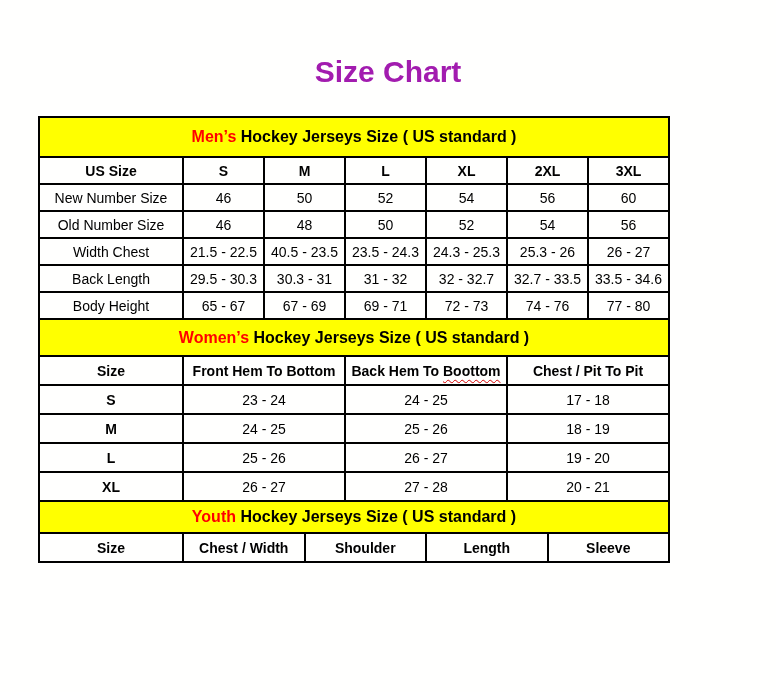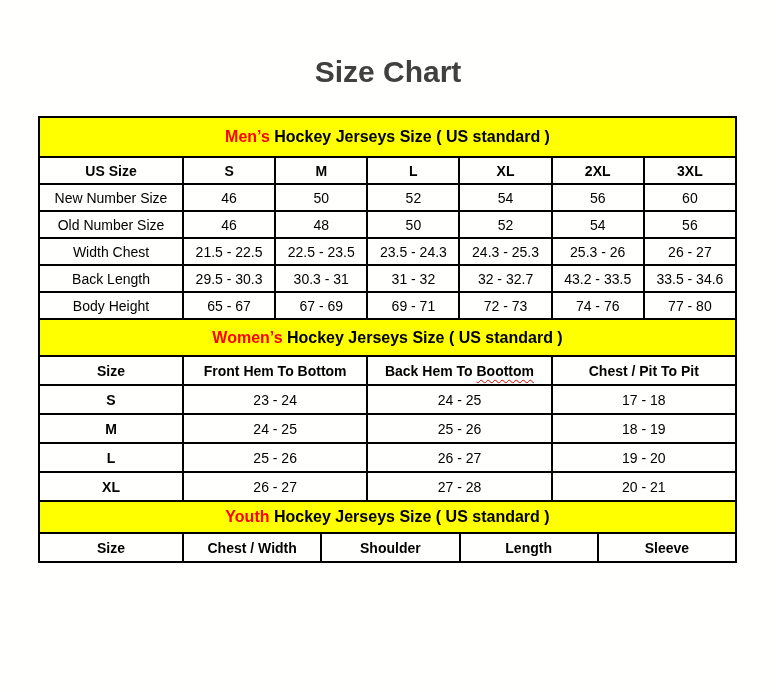--- a/index.html
+++ b/index.html
@@ -22,21 +22,21 @@
     font-size:30px;
     line-height:36px;
     font-weight:bold;
     color:var(--title-blue);
     letter-spacing:0px;
   }
   .chart{ margin:26px 38px 0 38px; }
   table{
     border-collapse:collapse;
     table-layout:fixed;
-    width:699px;
+    width:632px;
   }
   table.women-table, table.youth-table{ margin-top:-2px; }
   td,th{
     border:2px solid var(--border-col);
     text-align:center;
     vertical-align:middle;
     font-size:14px;
     padding:0 2px;
     white-space:nowrap;
     overflow:hidden;
@@ -62,21 +62,21 @@
     text-decoration-style:wavy;
     text-decoration-color:#D40000;
     text-decoration-thickness:1px;
     text-underline-offset:3px;
   }
 </style>
 </head>
 <body>
 
 <div class="page">
-  <h1 class="title" style="color: #404040;">Size Chart</h1>
+  <h1 class="title" style="color: #a21caf;">Size Chart</h1>
 
   <div class="chart">
 
     <table class="men-table">
       <colgroup>
           <col class="c-label">
           <col span="6">
         </colgroup>
       <tbody>
           <tr class="band-row">
@@ -105,33 +105,33 @@
             <td class="value-cell">46</td>
             <td class="value-cell">48</td>
             <td class="value-cell">50</td>
             <td class="value-cell">52</td>
             <td class="value-cell">54</td>
             <td class="value-cell">56</td>
           </tr>
           <tr class="data-row">
             <td class="row-label">Width Chest</td>
             <td class="value-cell">21.5 - 22.5</td>
-            <td class="value-cell">22.5 - 23.5</td>
+            <td class="value-cell">40.5 - 23.5</td>
             <td class="value-cell">23.5 - 24.3</td>
             <td class="value-cell">24.3 - 25.3</td>
             <td class="value-cell">25.3 - 26</td>
             <td class="value-cell">26 - 27</td>
           </tr>
           <tr class="data-row">
             <td class="row-label">Back Length</td>
             <td class="value-cell">29.5 - 30.3</td>
             <td class="value-cell">30.3 - 31</td>
             <td class="value-cell">31 - 32</td>
             <td class="value-cell">32 - 32.7</td>
-            <td class="value-cell">43.2 - 33.5</td>
+            <td class="value-cell">32.7 - 33.5</td>
             <td class="value-cell">33.5 - 34.6</td>
           </tr>
           <tr class="data-row">
             <td class="row-label">Body Height</td>
             <td class="value-cell">65 - 67</td>
             <td class="value-cell">67 - 69</td>
             <td class="value-cell">69 - 71</td>
             <td class="value-cell">72 - 73</td>
             <td class="value-cell">74 - 76</td>
             <td class="value-cell">77 - 80</td>

